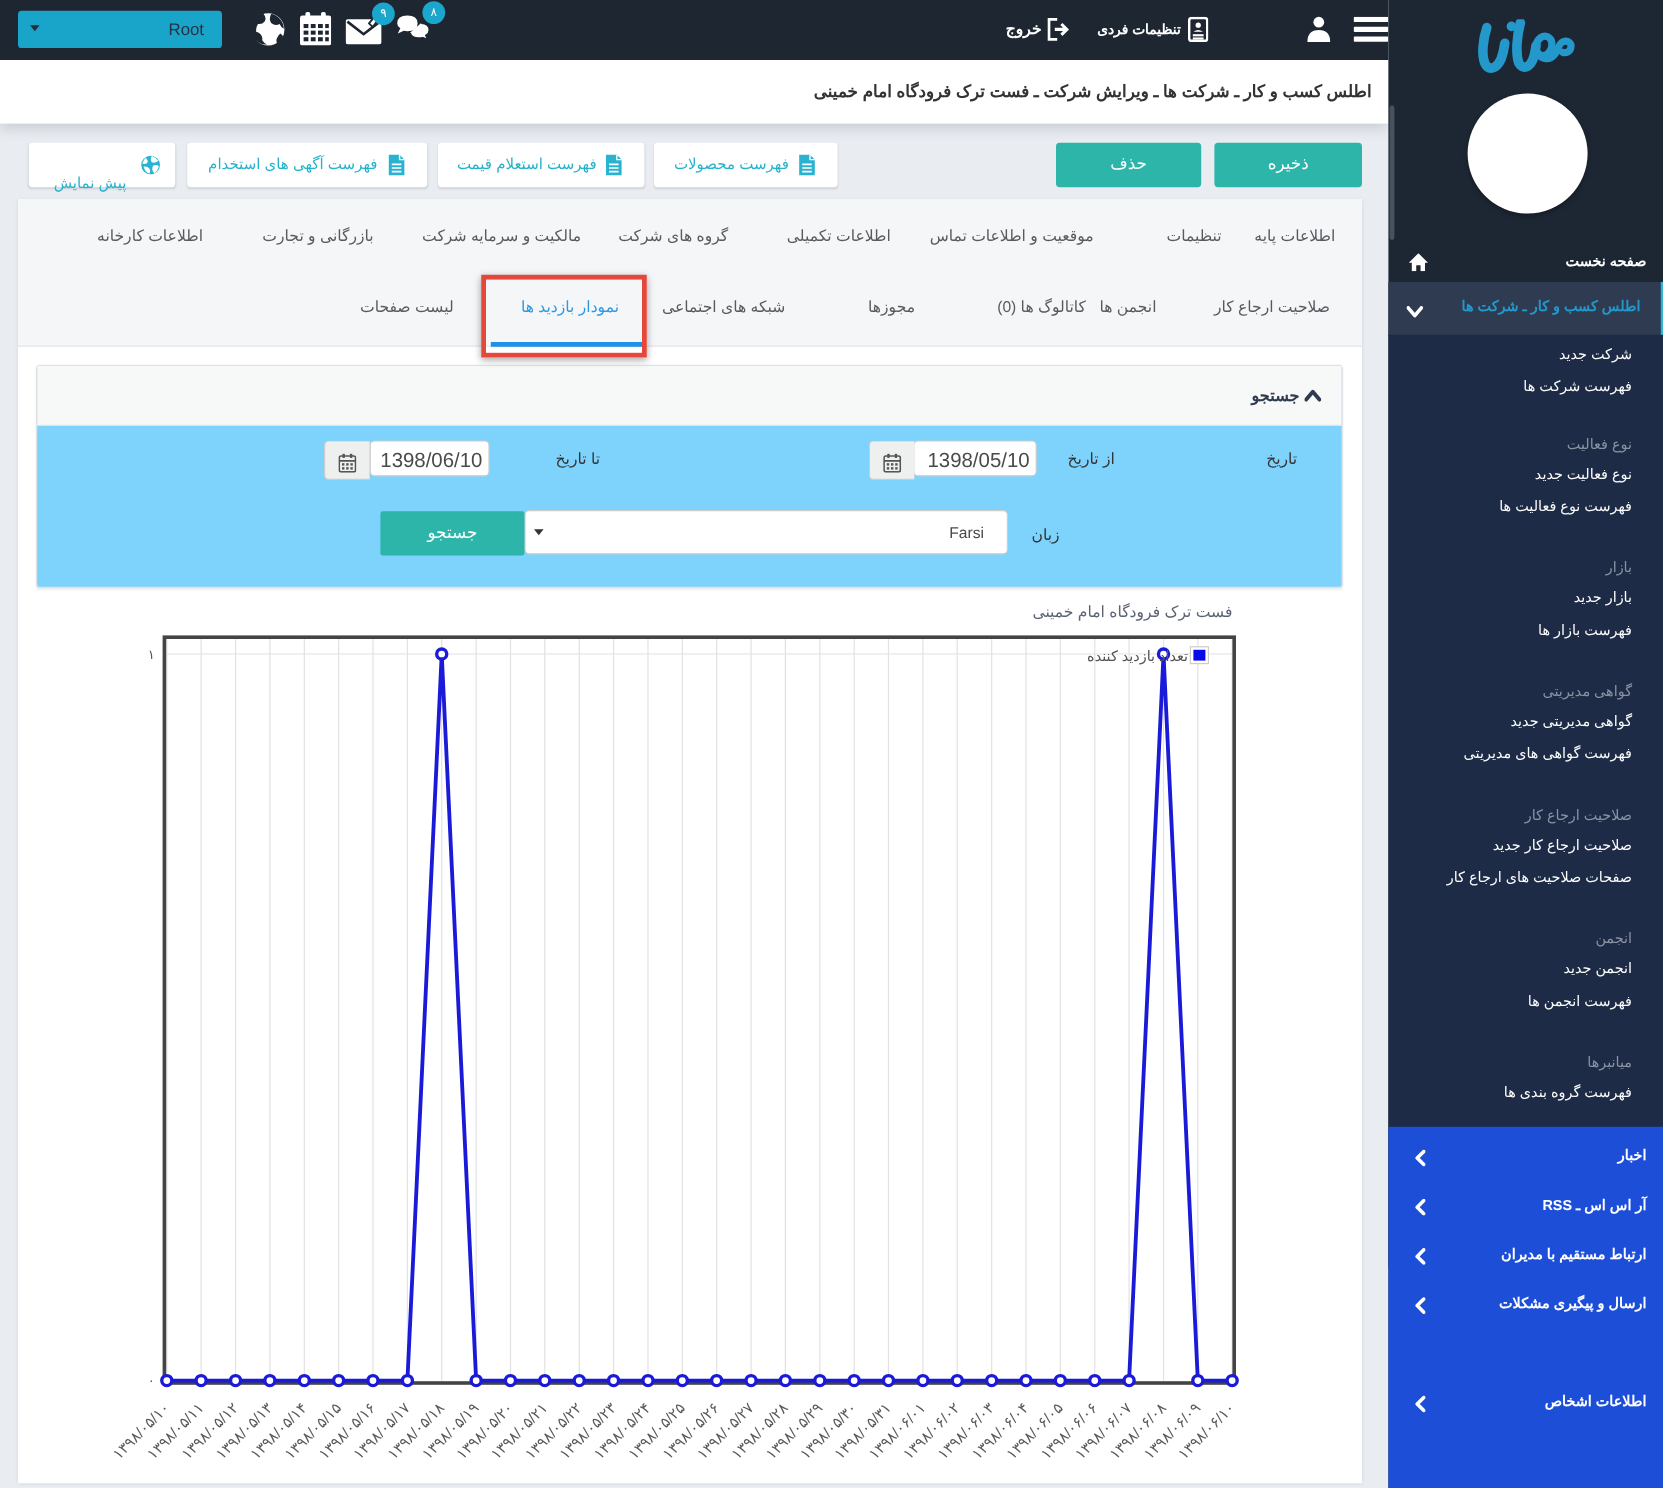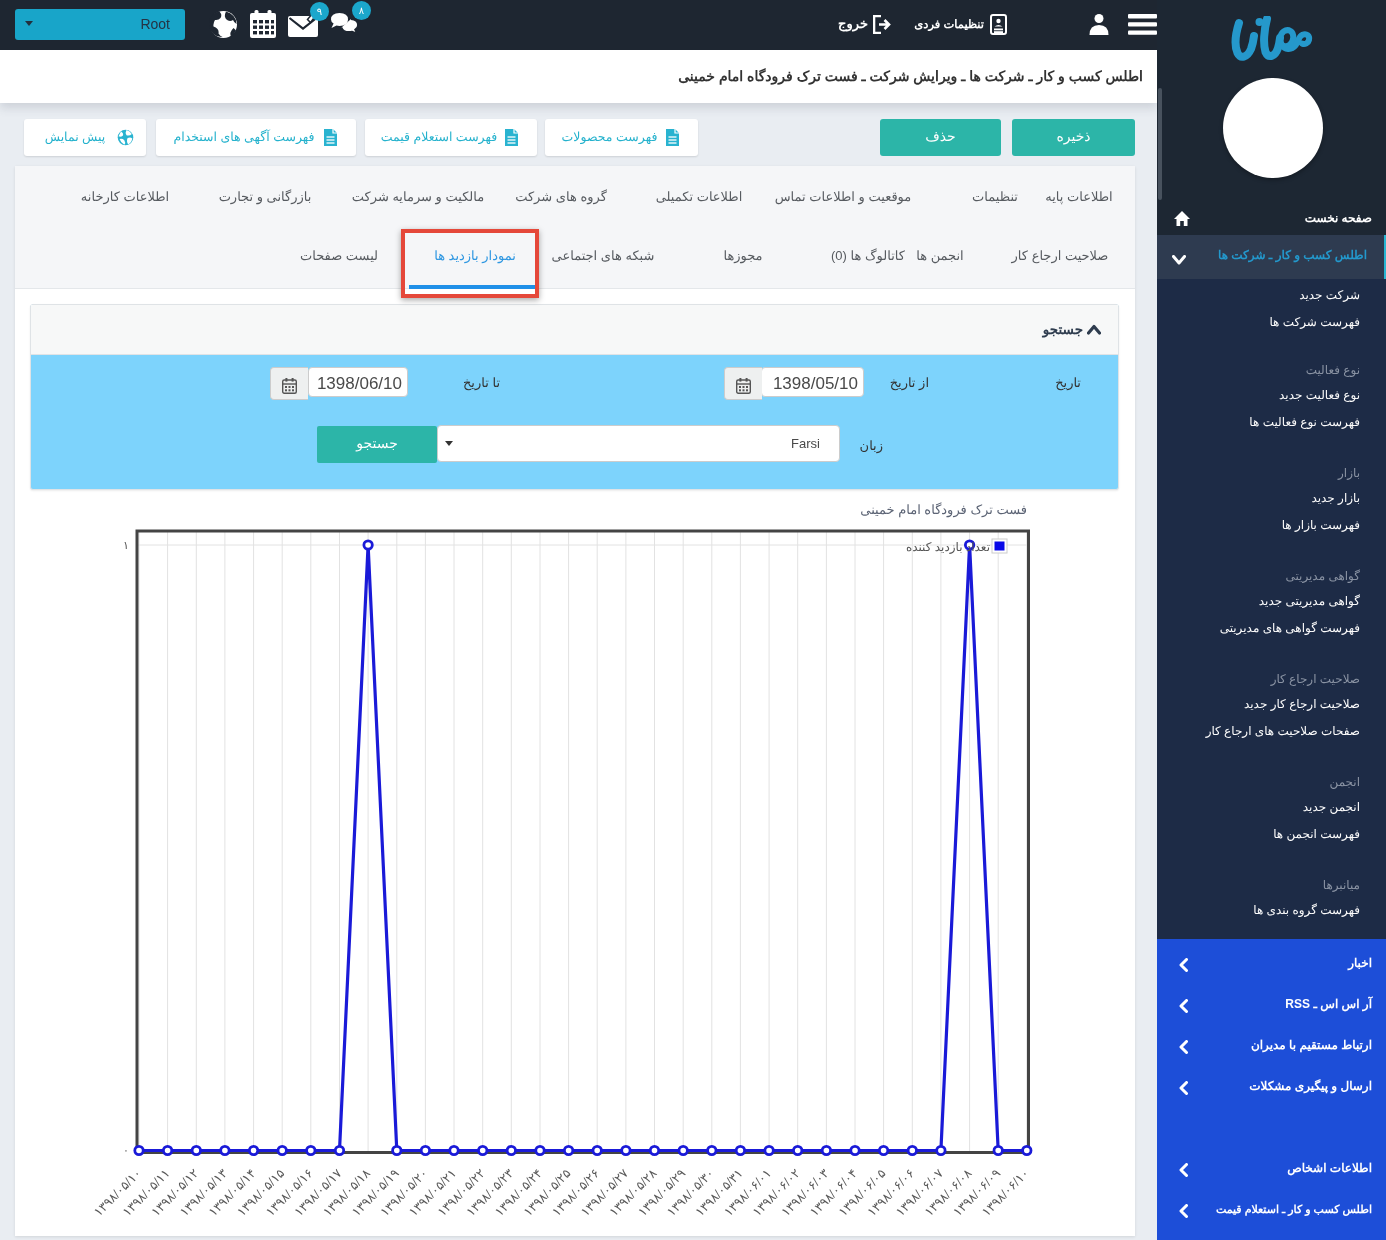--- a/index.html
+++ b/index.html
@@ -173,21 +173,21 @@
         <line x1="3.5" y1="15" x2="11.5" y2="15"></line>
       </g>
     </svg>
     <div style="margin-top:10px; padding-right:30px; padding-left:6px; text-align:center; white-space:nowrap;">فهرست آگهی های استخدام</div>
   </div>
 <div class="btn-white" style="right:1240px; width:122px;">
     <svg style="position:absolute; right:12px; top:10px;" width="17" height="17" viewBox="0 0 17 17">
       <circle cx="8.5" cy="8.5" r="7.8" fill="#29b3d0"></circle>
       <path d="M4 2.5 q3 2 1.8 4.2 q-2 1.6 -4.3 .6 M9.5 1 q3.5 1.2 5.3 4 q-2.3 2.3 -5.3 1.2 q-1.7 -2.3 0 -5.2 M2.6 10 q3 -.6 4.7 1.2 q1.7 2.3 0 4.6 q-3.5 -1.7 -4.7 -5.8 M10.6 9 q3 -1.2 4.7 .6 q-.6 4 -4 5.8 q-2.3 -2.9 -.7 -6.4" fill="#fff"></path>
     </svg>
-    <div style="margin-top:10px; padding-right:24px; padding-left:4px; text-align:center; white-space:nowrap;">پیش نمایش</div>
+    <div style="margin-top:26px; padding-right:24px; padding-left:4px; text-align:center; white-space:nowrap;">پیش نمایش</div>
   </div>
 
 <div id="card">
   <div id="tabspanel">
     <span class="tab" style="left:1064px; top:23px;">اطلاعات پایه</span>
       <span class="tab" style="left:980px; top:23px;">تنظیمات</span>
       <span class="tab" style="left:828px; top:23px;">موقعیت و اطلاعات تماس</span>
       <span class="tab" style="left:684px; top:23px;">اطلاعات تکمیلی</span>
       <span class="tab" style="left:546px; top:23px;">گروه های شرکت</span>
       <span class="tab" style="left:403px; top:23px;">مالکیت و سرمایه شرکت</span>
@@ -439,21 +439,15 @@
         <svg class="chv" style="position:absolute;left:22px;top:13px;" width="9" height="14" viewBox="0 0 9 14">
           <path d="M7.5 1.5 L2 7 L7.5 12.5" fill="none" stroke="#fff" stroke-width="3" stroke-linecap="round" stroke-linejoin="round"></path>
         </svg>
       </div>
     <div class="acc-it" style="top:211px;">
         <div class="t">اطلاعات اشخاص</div>
         <svg class="chv" style="position:absolute;left:22px;top:13px;" width="9" height="14" viewBox="0 0 9 14">
           <path d="M7.5 1.5 L2 7 L7.5 12.5" fill="none" stroke="#fff" stroke-width="3" stroke-linecap="round" stroke-linejoin="round"></path>
         </svg>
       </div>
-    <div class="acc-it" style="top:252px; font-size:11px;">
-        <div class="t" style="top:12px;">اطلس کسب و کار ـ استعلام قیمت</div>
-        <svg class="chv" style="position:absolute;left:22px;top:13px;" width="9" height="14" viewBox="0 0 9 14">
-          <path d="M7.5 1.5 L2 7 L7.5 12.5" fill="none" stroke="#fff" stroke-width="3" stroke-linecap="round" stroke-linejoin="round"></path>
-        </svg>
-      </div>
   </div>
   <div id="scrollthumb"></div>
 </div>
 
 </body></html>

